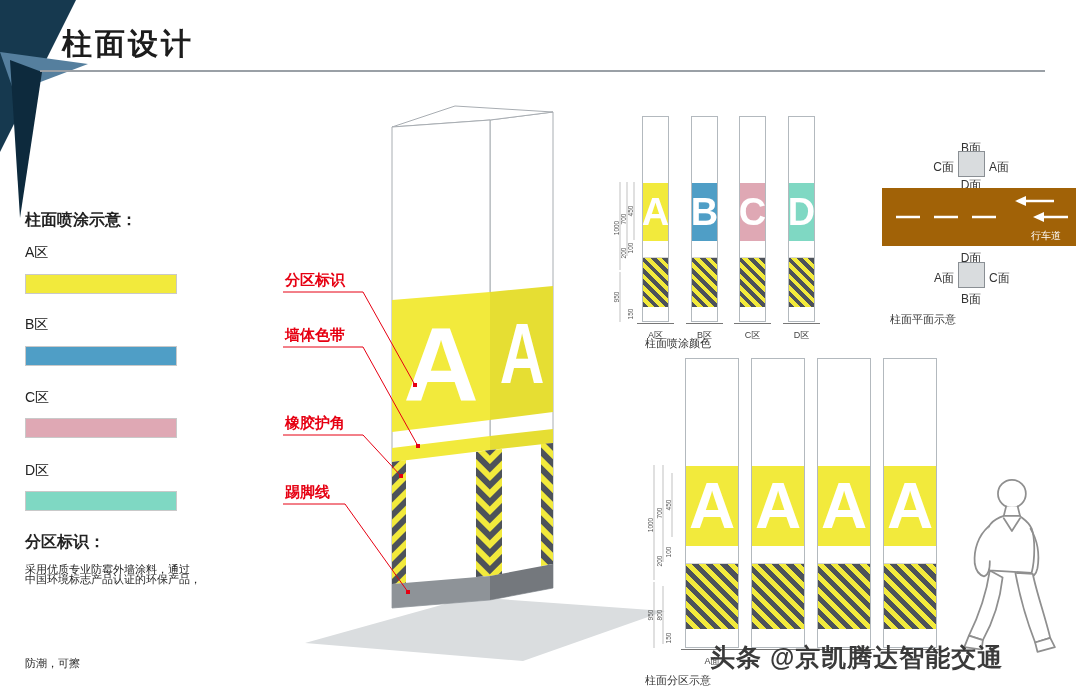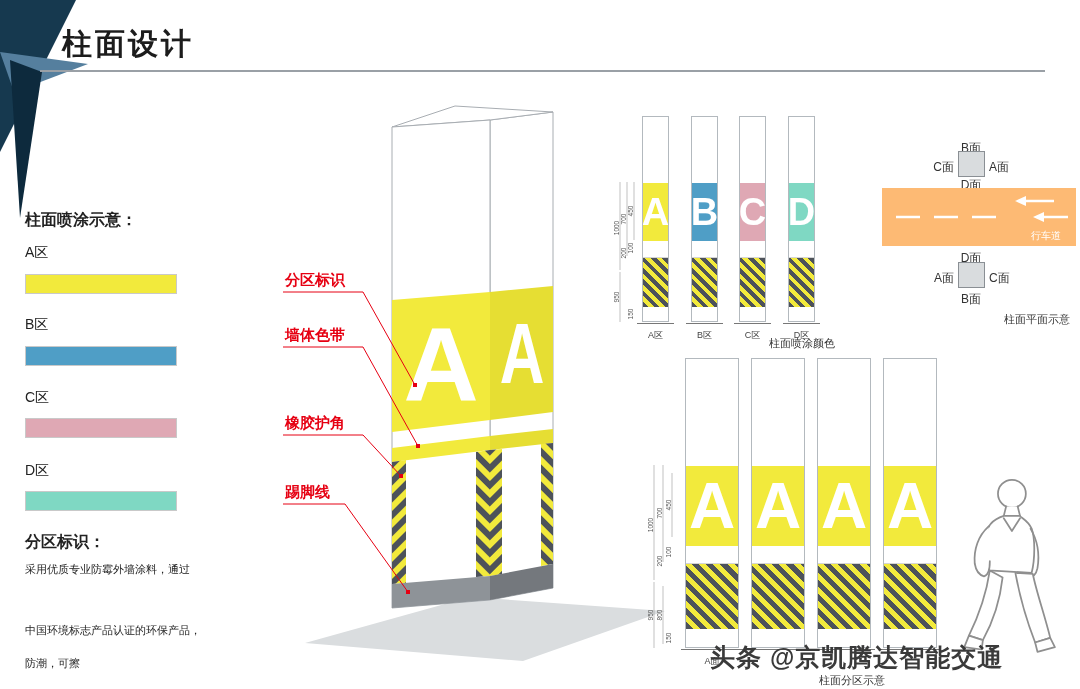--- a/index.html
+++ b/index.html
@@ -21,27 +21,27 @@
   #zone-diagram{position:absolute;left:620px;top:110px;width:235px;height:250px;}
   .mini-col{position:absolute;top:6px;width:27px;height:206px;background:#fff;border:1px solid #b3b9be;box-sizing:border-box;display:flex;flex-direction:column;}
   .mc-top{height:66px;}
   .mc-band{height:58px;display:flex;align-items:center;justify-content:center;overflow:hidden;}
   .mc-letter{font-size:38px;font-weight:bold;color:#fff;line-height:1;}
   .mc-gap{height:16px;border-bottom:1px solid #d5d5d5;}
   .mc-hazard{height:49px;background:repeating-linear-gradient(45deg,#4d525a 0 4px,#f2ea3c 4px 8px);}
   .mc-foot{flex:1;}
   .mc-ground{position:absolute;top:213px;width:37px;height:1px;background:#777;}
   .mc-zone-label{position:absolute;top:219px;width:35px;text-align:center;font-size:9px;color:#444;}
-  .diagram-caption{position:absolute;font-size:11px;color:#333;text-align:right;}
+  .diagram-caption{position:absolute;font-size:11px;color:#333;text-align:left;}
 
   
   #plan-diagram{position:absolute;left:880px;top:140px;width:200px;height:195px;}
   .plan-square{position:absolute;width:27px;height:26px;background:#d9dcde;border:1px solid #8a8f94;box-sizing:border-box;}
   .plan-label{position:absolute;font-size:12px;color:#333;}
-  #plan-road{position:absolute;left:2px;top:48px;width:194px;height:58px;background:#fdba74;}
+  #plan-road{position:absolute;left:2px;top:48px;width:194px;height:58px;background:#a16207;}
 
   
   #spray-diagram{position:absolute;left:645px;top:355px;width:310px;height:335px;}
   .spray-col{position:absolute;top:3px;width:54px;height:290px;background:#fff;border:1px solid #b3b9be;box-sizing:border-box;display:flex;flex-direction:column;}
   .sc-top{height:107px;}
   .sc-band{height:80px;display:flex;align-items:center;justify-content:center;overflow:hidden;}
   .sc-letter{font-size:64px;font-weight:bold;color:#fff;line-height:1;}
   .sc-gap{height:17px;border-bottom:1px solid #d5d5d5;}
   .sc-hazard{height:65px;background:repeating-linear-gradient(45deg,#4d525a 0 5px,#f2ea3c 5px 10px);}
   .sc-foot{flex:1;}
@@ -74,21 +74,21 @@
 <div class="swatch" style="top: 346px; background-color: rgb(79, 158, 198);"></div>
 
 <div class="zone-label" style="top:389px">C区</div>
 <div class="swatch" style="top: 418px; background-color: rgb(223, 168, 180);"></div>
 
 <div class="zone-label" style="top:462px">D区</div>
 <div class="swatch" style="top: 491px; background-color: rgb(127, 216, 195);"></div>
 
 <div class="legend-heading" style="top:532px">分区标识：</div>
 <div class="material-line" style="top:562px">采用优质专业防霉外墙涂料，通过</div>
-<div class="material-line" style="top:623px">中国环境标志产品认证的环保产品，</div>
+<div class="material-line" style="top:572px">中国环境标志产品认证的环保产品，</div>
 <div class="material-line" style="top:656px">防潮，可擦</div>
 
 <svg class="abs" style="left:265px;top:95px" width="420" height="575" viewBox="0 0 420 575">
   <defs>
     <pattern id="hzL" patternUnits="userSpaceOnUse" width="12" height="12" patternTransform="rotate(45)">
       <rect width="12" height="12" fill="#f2ea3c"></rect>
       <rect width="6" height="12" fill="#4d525a"></rect>
     </pattern>
     <pattern id="hzR" patternUnits="userSpaceOnUse" width="12" height="12" patternTransform="rotate(-45)">
       <rect width="12" height="12" fill="#f2ea3c"></rect>

